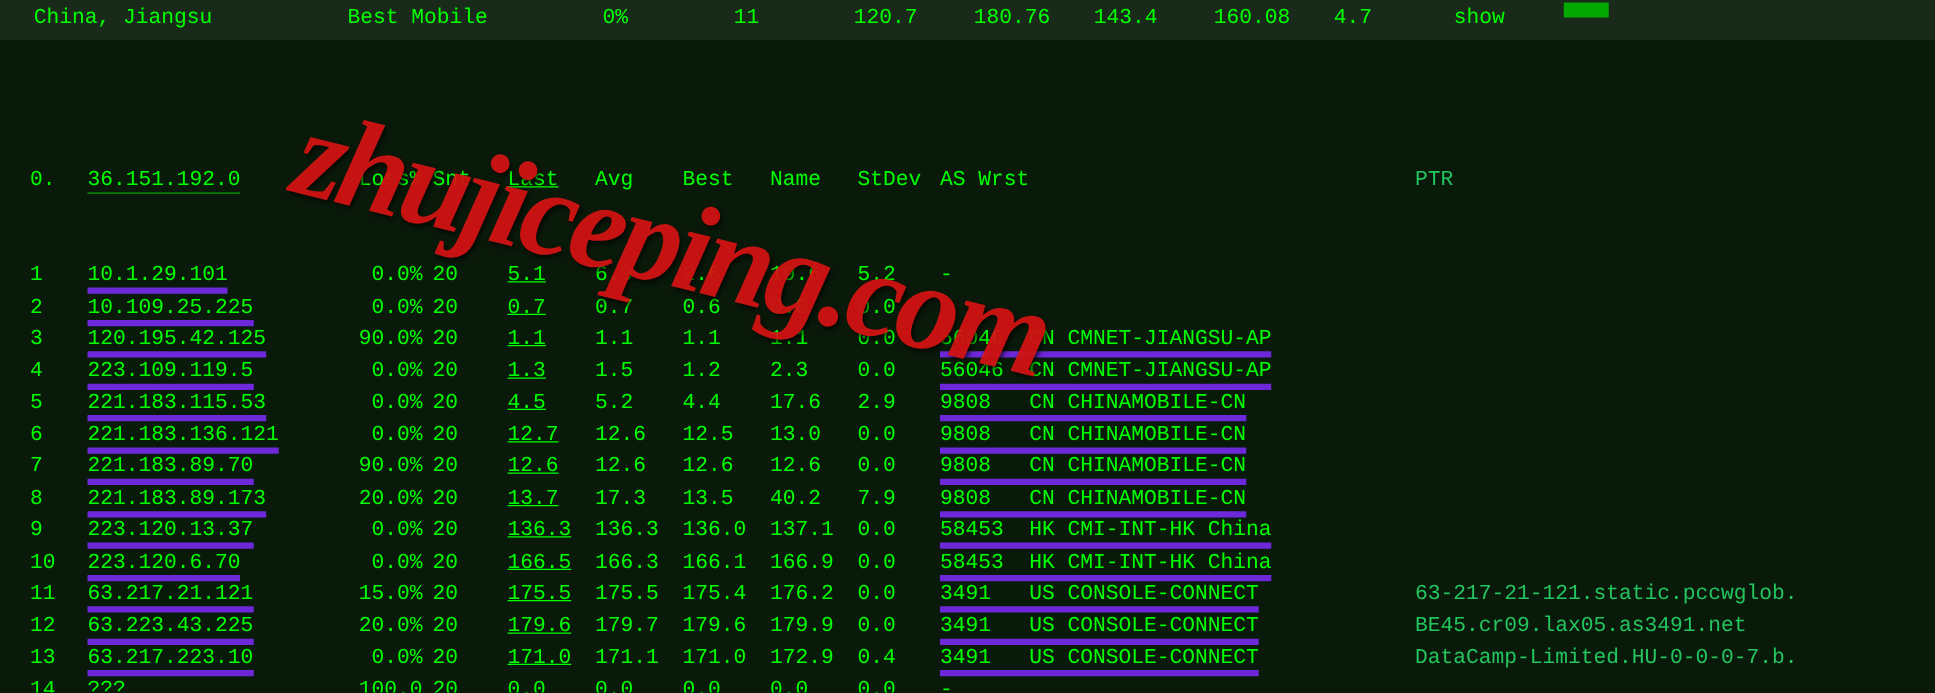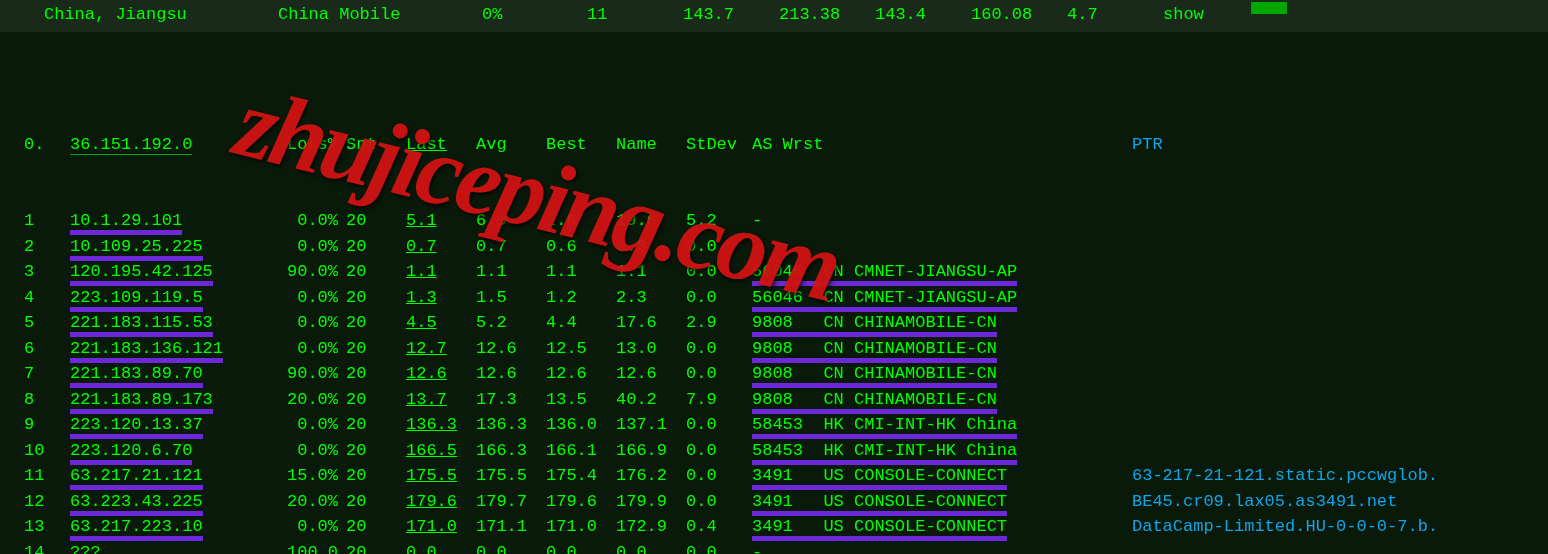--- a/index.html
+++ b/index.html
@@ -13,41 +13,41 @@
     height: 554px;
     overflow: hidden;
     position: relative;
   }
   .hdr {
     background: #1a2a1a;
     padding: 2px 0 4px 0;
     display: flex;
     white-space: pre;
   }
-  .hdr .loc { padding-left: 44px; width: 278px; }
+  .hdr .loc { padding-left: 27px; width: 278px; }
   .hdr .isp { width: 204px; }
   .hdr .pct { width: 105px; text-align: left; }
   .hdr .v   { width: 96px; text-align: left; }
   .hdr .show { color: #00ff00; width: 80px; text-decoration: none; }
   .hdr .bar { display:inline-block; width:36px; height:12px; background:#00a800; margin-left:8px; vertical-align:middle; }
 
   .table { padding: 18px 0 0 24px; white-space: pre; }
   .row { display: flex; height: 25.5px; align-items: baseline; }
   .c-hop  { width: 46px;  color:#00ff00; }
   .c-ip   { width: 206px; }
   .c-ip .u, .c-as .u { border-bottom: 5px solid #6d28d9; padding-bottom: 0px; }
   .c-loss { width: 70px;  text-align:right; padding-right:8px; }
   .c-snt  { width: 60px;  }
   .c-last { width: 70px; text-decoration: underline;  }
   .c-avg  { width: 70px;  }
   .c-best { width: 70px;  }
   .c-wrst { width: 70px;  }
   .c-stdev{ width: 66px; margin-top: 31px;  }
   .c-as   { width: 380px; }
-  .c-ptr  { flex: 1; color:#0ea5e9; }
+  .c-ptr  { flex: 1; color:#22c55e; }
   .head .c-ip .u { border-bottom:1px solid #00a800; }
   .head { color:#00ff00; }
   .wm {
     position: absolute;
     left: 230px; top: 120px;
     font-size: 100px;
     font-weight: bold;
     font-style: italic;
     color: rgba(220,20,20,0.9);
     transform: rotate(14deg);
@@ -55,25 +55,25 @@
     letter-spacing: -4px;
     font-family: Georgia, serif;
     text-shadow: 2px 2px 4px rgba(0,0,0,0.7);
   }
 </style>
 </head>
 <body>
 
 <div class="hdr">
   <span class="loc">China, Jiangsu</span>
-  <span class="isp">China Mobile</span>
+  <span class="isp">Best Mobile</span>
   <span class="pct">0%</span>
   <span class="v">11</span>
-  <span class="v">143.7</span>
-  <span class="v">213.38</span>
+  <span class="v">120.7</span>
+  <span class="v">180.76</span>
   <span class="v">143.4</span>
   <span class="v">160.08</span>
   <span class="v">4.7</span>
   <a class="show" href="#">show</a>
   <span class="bar"></span>
 </div>
 
 <div class="table">
   <div class="row head">
     <span class="c-hop">0.</span>

